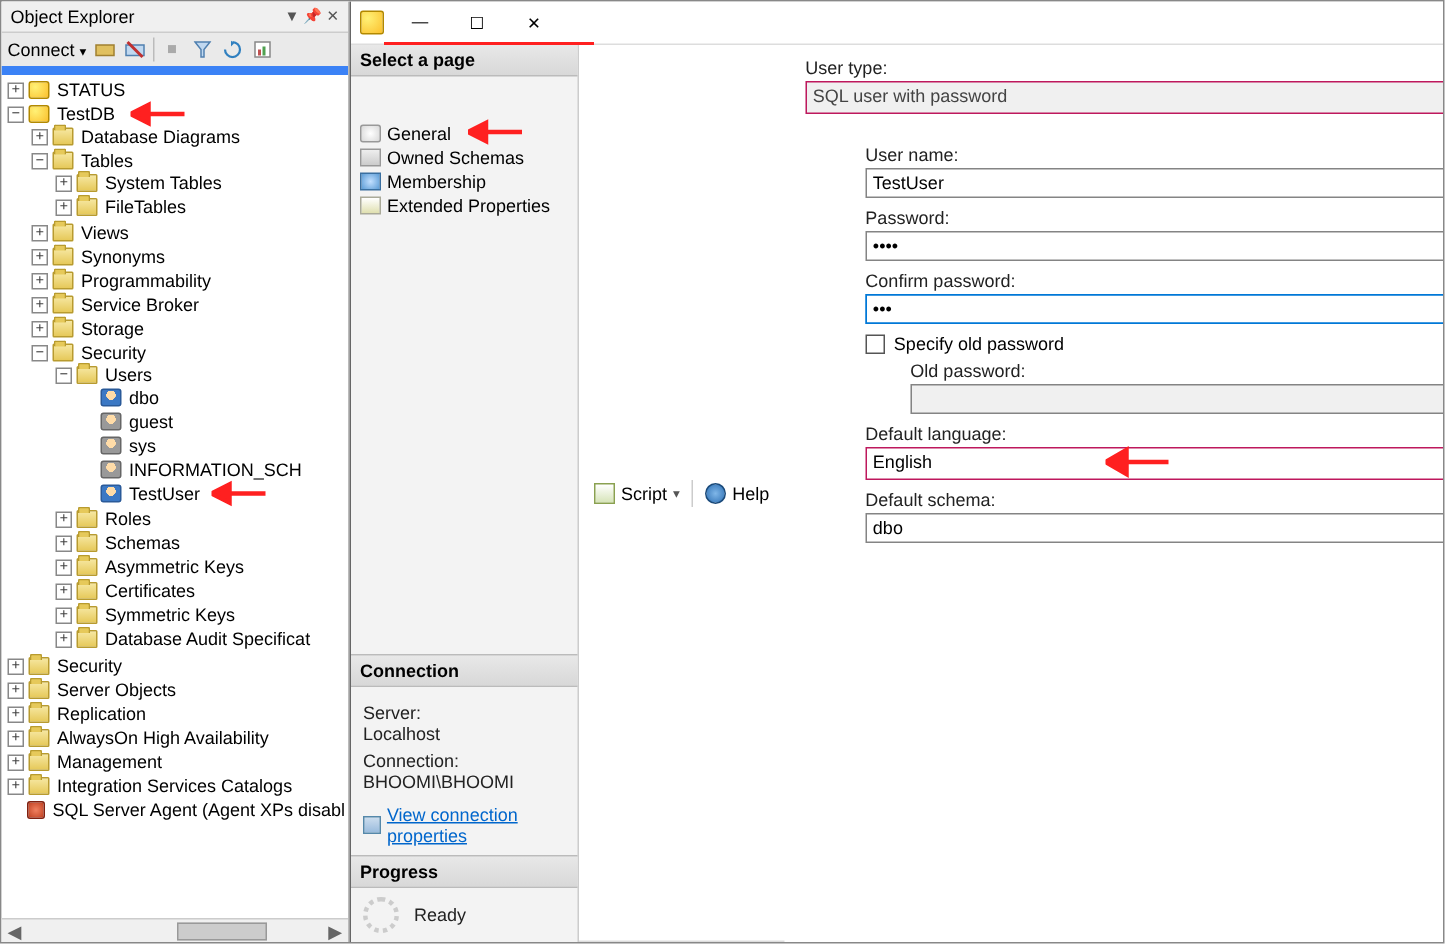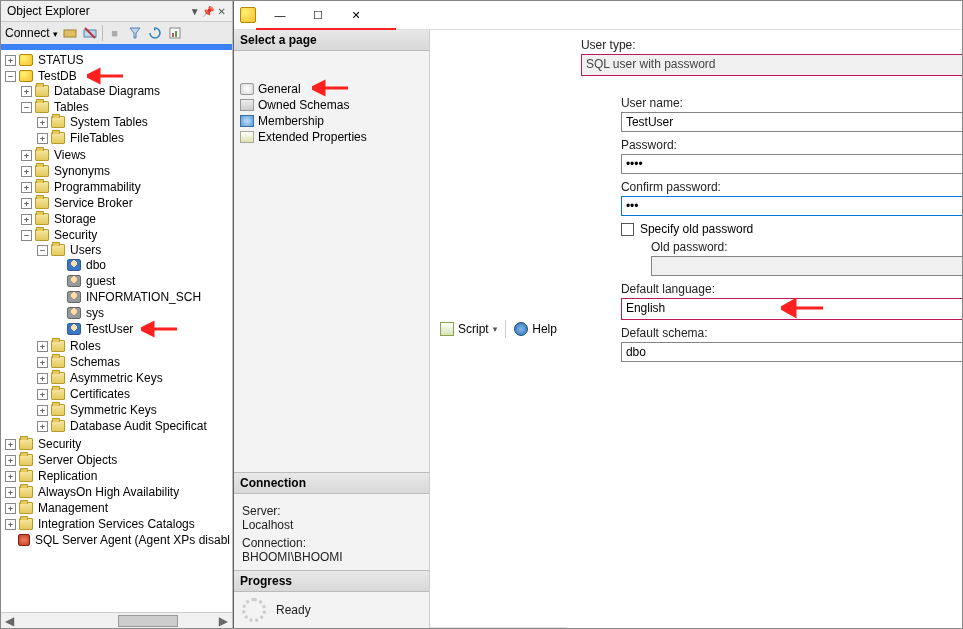--- a/index.html
+++ b/index.html
@@ -35,21 +35,21 @@
 .titlebar { display: flex; align-items: center; padding: 4px 6px; background: #fff; border-bottom: 1px solid #ddd; }
 .titlebar .app-icon { width:16px; height:16px; margin-right:6px; }
 .titlebar .title { flex: 1; }
 .titlebar .win-btns { display: flex; gap: 2px; }
 .win-btn { width: 36px; height: 20px; display: flex; align-items:center; justify-content:center; font-family: "Segoe UI Symbol", sans-serif; font-size: 11px; }
 .red-underline { height: 2px; background: #ff2020; width: 140px; margin-left: 22px; margin-top: -2px; }
 
 .dialog-body { flex:1; display:flex; }
 
 
-.dlg-left { width: 196px; background: #f3f3f3; border-right: 1px solid #ccc; display:flex; flex-direction:column; }
+.dlg-left { width: 152px; background: #f3f3f3; border-right: 1px solid #ccc; display:flex; flex-direction:column; }
 .page-header { background: linear-gradient(#e8e8e8,#d8d8d8); border-bottom:1px solid #bbb; padding: 3px 6px; font-weight: bold; }
 .page-list { padding: 2px 0; margin-top: 28px; }
 .page-item { display:flex; align-items:center; gap:4px; padding:1px 6px; cursor:default; }
 .page-item.selected { background: transparent; }
 .page-icon { width:14px; height:12px; }
 .icon-general { background: radial-gradient(circle,#fff,#d8d8d8); border:1px solid #999; border-radius:2px; }
 .icon-owned { background: linear-gradient(#eee,#ccc); border:1px solid #999; }
 .icon-member { background: radial-gradient(circle,#c2dfff,#5a9bd5); border:1px solid #3a6fa0; }
 .icon-sec { background: linear-gradient(#fff,#ddd); border:1px solid #aaa; }
 .icon-ext { background: linear-gradient(#fff,#e0e0b0); border:1px solid #aa9; }
@@ -248,28 +248,28 @@
                         <div class="row">
                           <span class="expander none"></span>
                           <span class="node-icon sys-user"></span>
                           <span class="label">guest</span>
                         </div>
                       </li>
                     <li>
                         <div class="row">
                           <span class="expander none"></span>
                           <span class="node-icon sys-user"></span>
-                          <span class="label">INFORMATION_SCH</span>
+                          <span class="label">sys</span>
                         </div>
                       </li>
                     <li>
                         <div class="row">
                           <span class="expander none"></span>
                           <span class="node-icon sys-user"></span>
-                          <span class="label">sys</span>
+                          <span class="label">INFORMATION_SCH</span>
                         </div>
                       </li>
                     <li>
                         <div class="row" style="position:relative;">
                           <span class="expander none"></span>
                           <span class="node-icon user-icon-small"></span>
                           <span class="label">TestUser</span>
                       <svg class="arrow" style="left:88px;top:-3px;" width="38" height="20">
                             <path d="M36 10 L12 10 L12 4 L0 10 L12 16 L12 10" fill="#ff2020" stroke="#ff2020" stroke-width="3"></path>
                           </svg>
@@ -420,20 +420,24 @@
         </div>
 
         <div style="flex:1"></div>
 
         <div class="conn-header">Connection</div>
         <div class="conn-body">
           <div class="lbl">Server:</div>
           <div>Localhost</div>
           <div class="lbl">Connection:</div>
           <div>BHOOMI\BHOOMI</div>
+          <div class="link">
+              <span class="link-icon"></span>
+              <span>View connection properties</span>
+            </div>
         </div>
 
         <div class="prog-header">Progress</div>
         <div class="prog-body">
           <div class="spinner"></div>
           <span>Ready</span>
         </div>
       </div>
 
       <div class="dlg-right">

